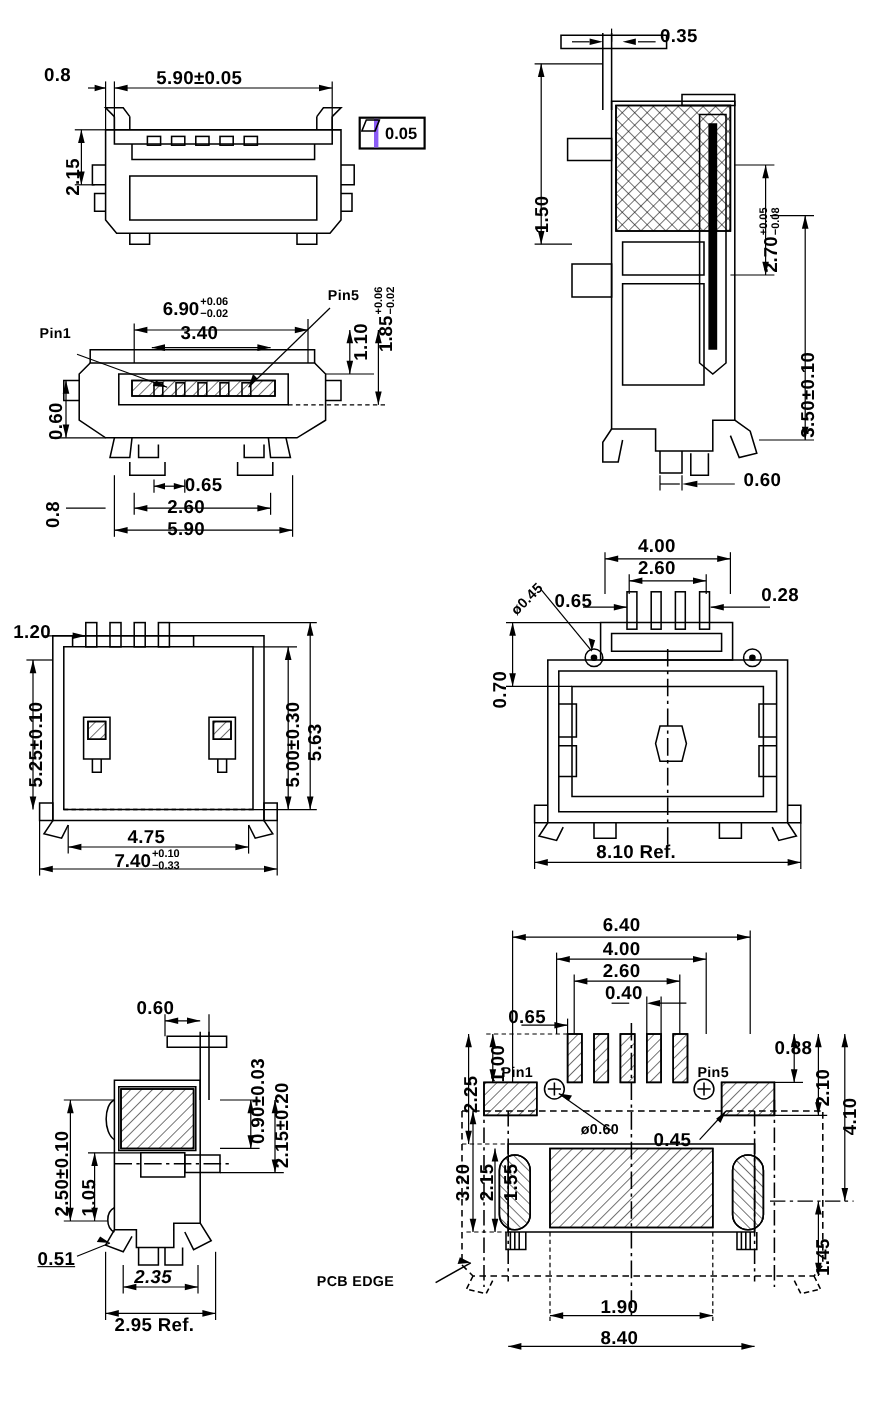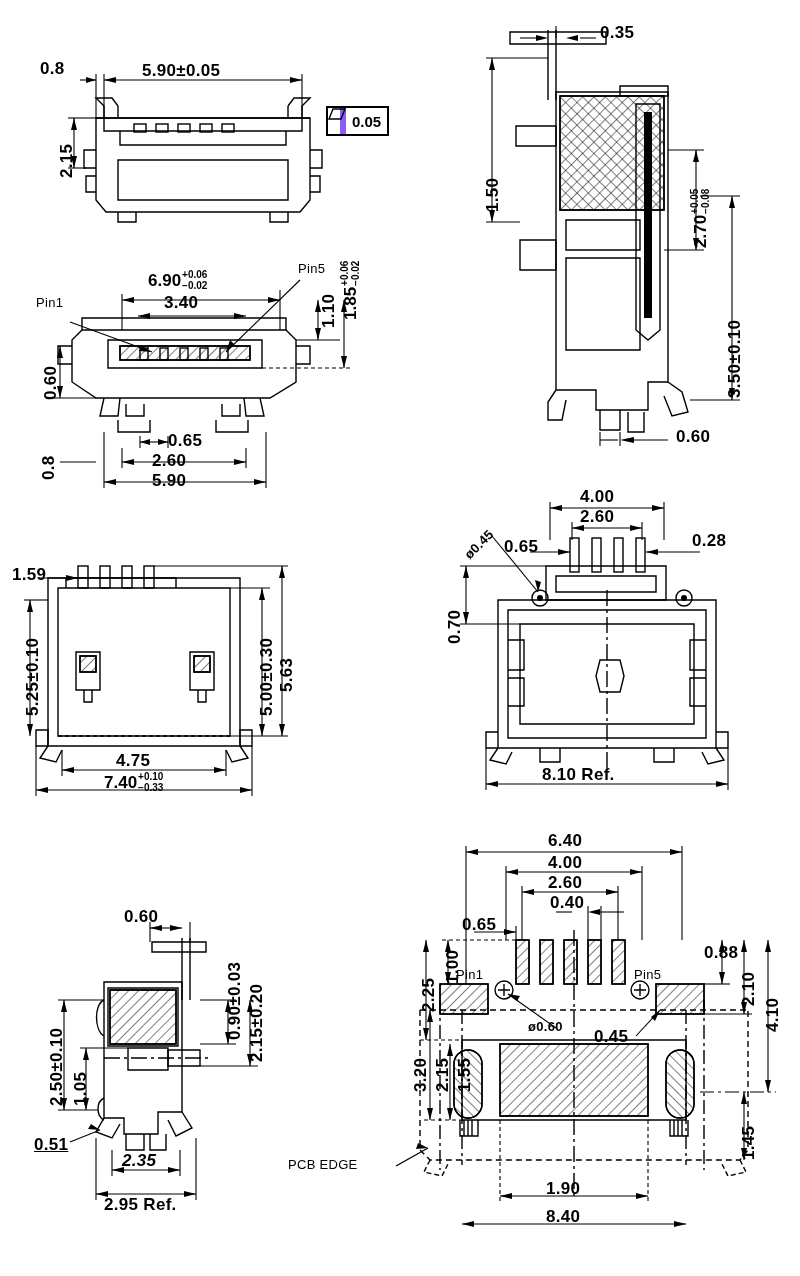--- a/index.html
+++ b/index.html
@@ -1,29 +1,29 @@
 <!DOCTYPE html>
 <html><head>
 <meta charset="utf-8">
 <style>
   html, body { margin:0; padding:0; background:#ffffff; }
   body { width:800px; height:1276px; position:relative; font-family:"Liberation Sans", sans-serif; color:#000; overflow:hidden; }
   .sheet { position:absolute; left:0; top:0; width:800px; height:1276px; }
   .dim { position:absolute; font-size:17px; font-weight:bold; letter-spacing:0.3px; white-space:nowrap; line-height:1; }
   .dim.sm { font-size:13px; font-weight:bold; }
-  .dim.lbl { font-size:13px; font-weight:normal; }
+  .dim.lbl { font-size:13px; font-weight:bold; }
   .rot90 { transform-origin: 0 0; transform: rotate(-90deg); }
   .rot45 { transform-origin: 0 0; transform: rotate(-45deg); }
   .frac { position:absolute; font-size:17px; font-weight:bold; white-space:nowrap; }
   .frac .base { display:inline-block; vertical-align:middle; }
   .frac .tol { display:inline-block; vertical-align:middle; font-size:10px; line-height:1.05; text-align:left; margin-left:1px; }
   svg { position:absolute; left:0; top:0; }
   .gdt { position:absolute; border:2px solid #000; display:flex; align-items:stretch; height:26px; }
   .gdt .cell { display:flex; align-items:center; justify-content:center; padding:0 6px; font-size:15px; font-weight:bold; }
-  .gdt .cell + .cell { border-left:6px solid #8b5cf6; }
+  .gdt .cell + .cell { border-left:4px solid #8b5cf6; }
 </style>
 </head>
 <body>
 
 <div class="sheet">
 
 <svg width="800" height="1276" viewBox="0 0 800 1276">
   <defs>
     <pattern id="hatchR" width="7" height="7" patternUnits="userSpaceOnUse" patternTransform="rotate(45)">
       <line x1="0" y1="0" x2="0" y2="7" stroke="#000" stroke-width="1"></line>
@@ -632,21 +632,21 @@
   <div class="frac" style="position:relative;">
     <span class="base">1.85</span><span class="tol"><span style="display:block">+0.06</span><span style="display:block">−0.02</span></span>
   </div>
 </div>
 <div class="dim rot90" style="left:42px; top:400px;">0.60</div>
 <div class="dim" style="left:168px; top:432px;">0.65</div>
 <div class="dim" style="left:152px; top:452px;">2.60</div>
 <div class="dim rot90" style="left:40px; top:480px;">0.8</div>
 <div class="dim" style="left:152px; top:472px;">5.90</div>
 
-<div class="dim" style="left:12px; top:566px;">1.59</div>
+<div class="dim" style="left:12px; top:566px;">1.20</div>
 <div class="dim rot90" style="left:24px; top:716px;">5.25±0.10</div>
 <div class="dim rot90" style="left:258px; top:716px;">5.00±0.30</div>
 <div class="dim rot90" style="left:278px; top:692px;">5.63</div>
 <div class="dim" style="left:116px; top:752px;">4.75</div>
 <div class="frac" style="left:104px; top:772px;">
   <span class="base">7.40</span><span class="tol"><span style="display:block">+0.10</span><span style="display:block">−0.33</span></span>
 </div>
 
 <div class="dim" style="left:580px; top:488px;">4.00</div>
 <div class="dim" style="left:580px; top:508px;">2.60</div>

